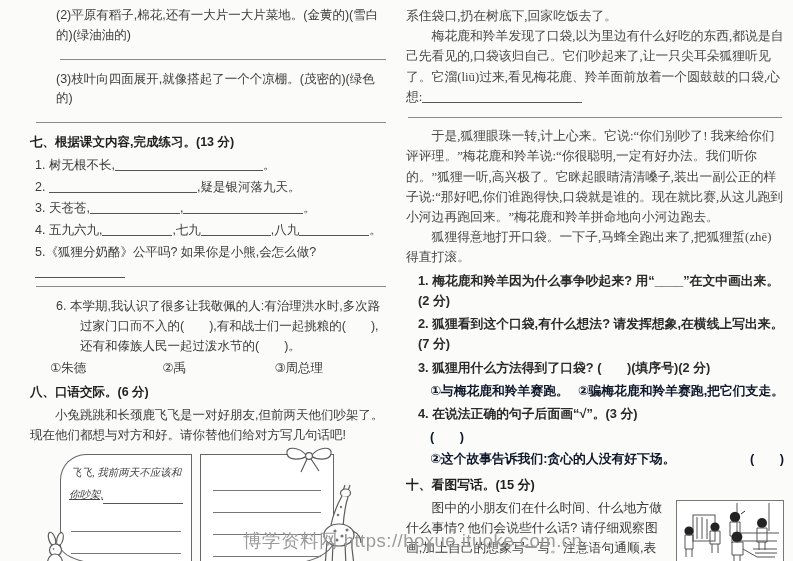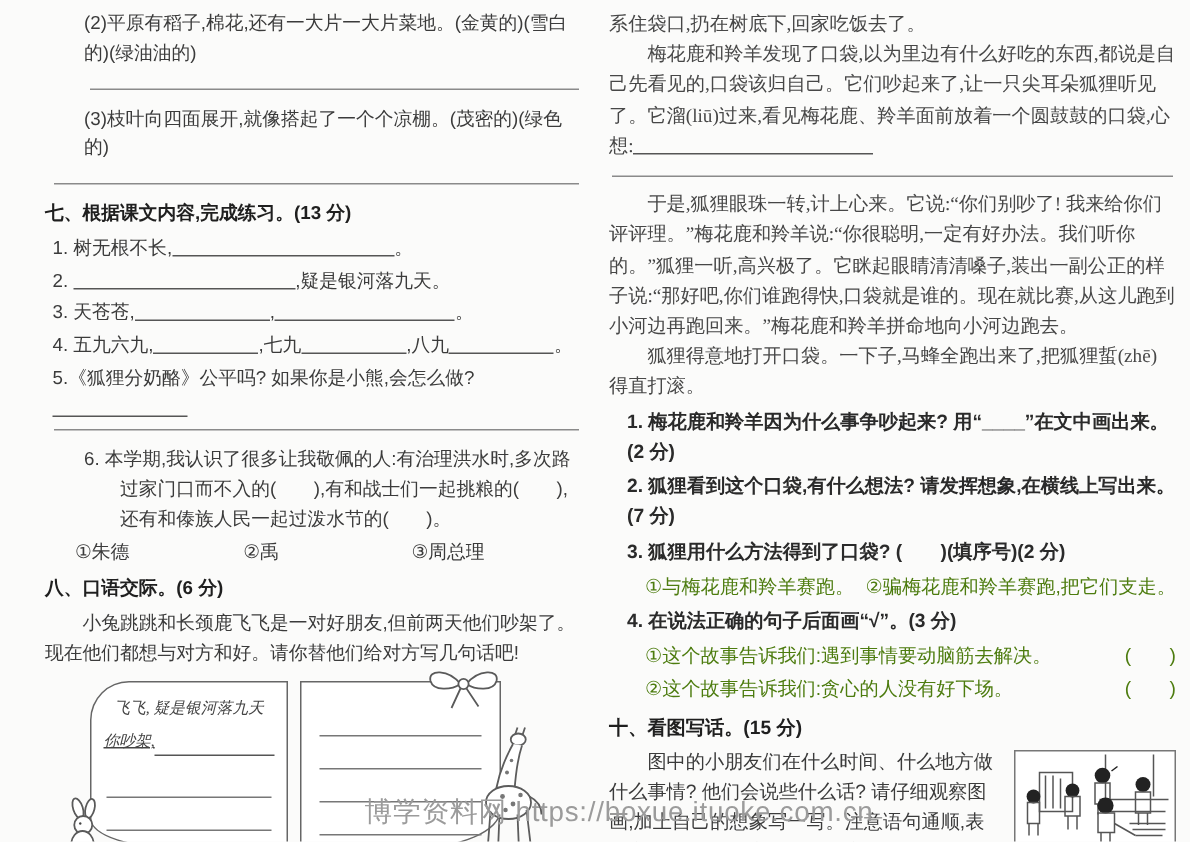--- a/index.html
+++ b/index.html
@@ -18,21 +18,21 @@
   .rule.full{margin-left:6px;}
   .sec-title{font-weight:bold;color:#1f1f1f;margin:5px 0 3px;}
   .q{margin:2px 0 2px 5px;}
   .blank{display:inline-block;border-bottom:1px solid #555;height:12px;vertical-align:-2px;}
   .w70{width:70px;}.w90{width:90px;}.w120{width:120px;}.w150{width:148px;}.w160{width:160px;}
   .opts{display:flex;margin:2px 0 2px 20px;}
   .opts span{flex:0 0 33%;}
   .story{font-family:"Liberation Serif","DejaVu Serif",serif;color:#474747;}
   .ind{text-indent:2em;}
   .qs{margin:3px 0 3px 12px;font-weight:700;color:#2a2a2a;}
-  .qrow{display:flex;justify-content:space-between;margin:2px 0 2px 24px;font-weight:400;color:#4d7c0f;}
+  .qrow{display:flex;justify-content:space-between;margin:2px 0 2px 24px;font-weight:700;color:#0f172a;}
   
   .cards{display:flex;gap:8px;margin:8px 0 6px 30px;height:112px;position:relative;}
   .card{border:1px solid #666;background:#fff;position:relative;box-sizing:border-box;}
   .card-left{width:132px;padding:6px 8px 0;border-top-left-radius:26px;border-bottom-left-radius:60px 20px;}
   .card-right{width:134px;padding:14px 10px 0;border-bottom-right-radius:60px 26px;}
   .card-hand{font-family:"Liberation Serif","DejaVu Serif",serif;font-style:italic;font-size:10.5px;color:#444;}
   .center{text-align:center;margin-top:4px;}
   .hand-row{display:flex;align-items:flex-end;margin-top:6px;text-decoration:underline;}
   .hand-row .blank{flex:1 1 auto;height:14px;}
   .card-line{border-bottom:1px solid #777;height:21px;margin:0 2px;}
@@ -90,21 +90,21 @@
       <span>①朱德</span>
       <span>②禹</span>
       <span>③周总理</span>
     </div>
 
     <div class="sec-title">八、口语交际。(6 分)</div>
     <div class="ind">小兔跳跳和长颈鹿飞飞是一对好朋友,但前两天他们吵架了。现在他们都想与对方和好。请你替他们给对方写几句话吧!</div>
 
     <div class="cards">
       <div class="card card-left">
-        <div class="card-hand center">飞飞, 疑是银河落九天</div>
+        <div class="card-hand center">飞飞, 我前两天不应该和</div>
         <div class="card-hand hand-row">
           <span>你吵架,</span>
             <span class="blank"></span>
         </div>
         <div class="card-line" style="margin-top:6px;"></div>
         <div class="card-line"></div>
         <span class="rabbit">
           <svg width="34" height="42" viewBox="0 0 34 42" fill="none" stroke="#5a5a5a" stroke-width="1.2">
             <ellipse cx="11" cy="8" rx="3.2" ry="7" fill="#fff" transform="rotate(-18 11 8)"></ellipse>
             <ellipse cx="19" cy="8" rx="3" ry="6.5" fill="#fff" transform="rotate(14 19 8)"></ellipse>
@@ -165,21 +165,20 @@
 
     <div class="qs">1. 梅花鹿和羚羊因为什么事争吵起来? 用“____”在文中画出来。(2 分)</div>
     <div class="qs">2. 狐狸看到这个口袋,有什么想法? 请发挥想象,在横线上写出来。(7 分)</div>
     <div class="qs">3. 狐狸用什么方法得到了口袋? (　　)(填序号)(2 分)</div>
     <div class="qrow">
       <span>①与梅花鹿和羚羊赛跑。</span>
       <span>②骗梅花鹿和羚羊赛跑,把它们支走。</span>
     </div>
     <div class="qs">4. 在说法正确的句子后面画“√”。(3 分)</div>
     <div class="qrow">
-      <span>①这个故事告诉我们:遇到事情要动脑筋去解决。</span>
       <span>(　　)</span>
     </div>
     <div class="qrow">
       <span>②这个故事告诉我们:贪心的人没有好下场。</span>
       <span>(　　)</span>
     </div>
 
     <div class="sec-title">十、看图写话。(15 分)</div>
 
     <div>

